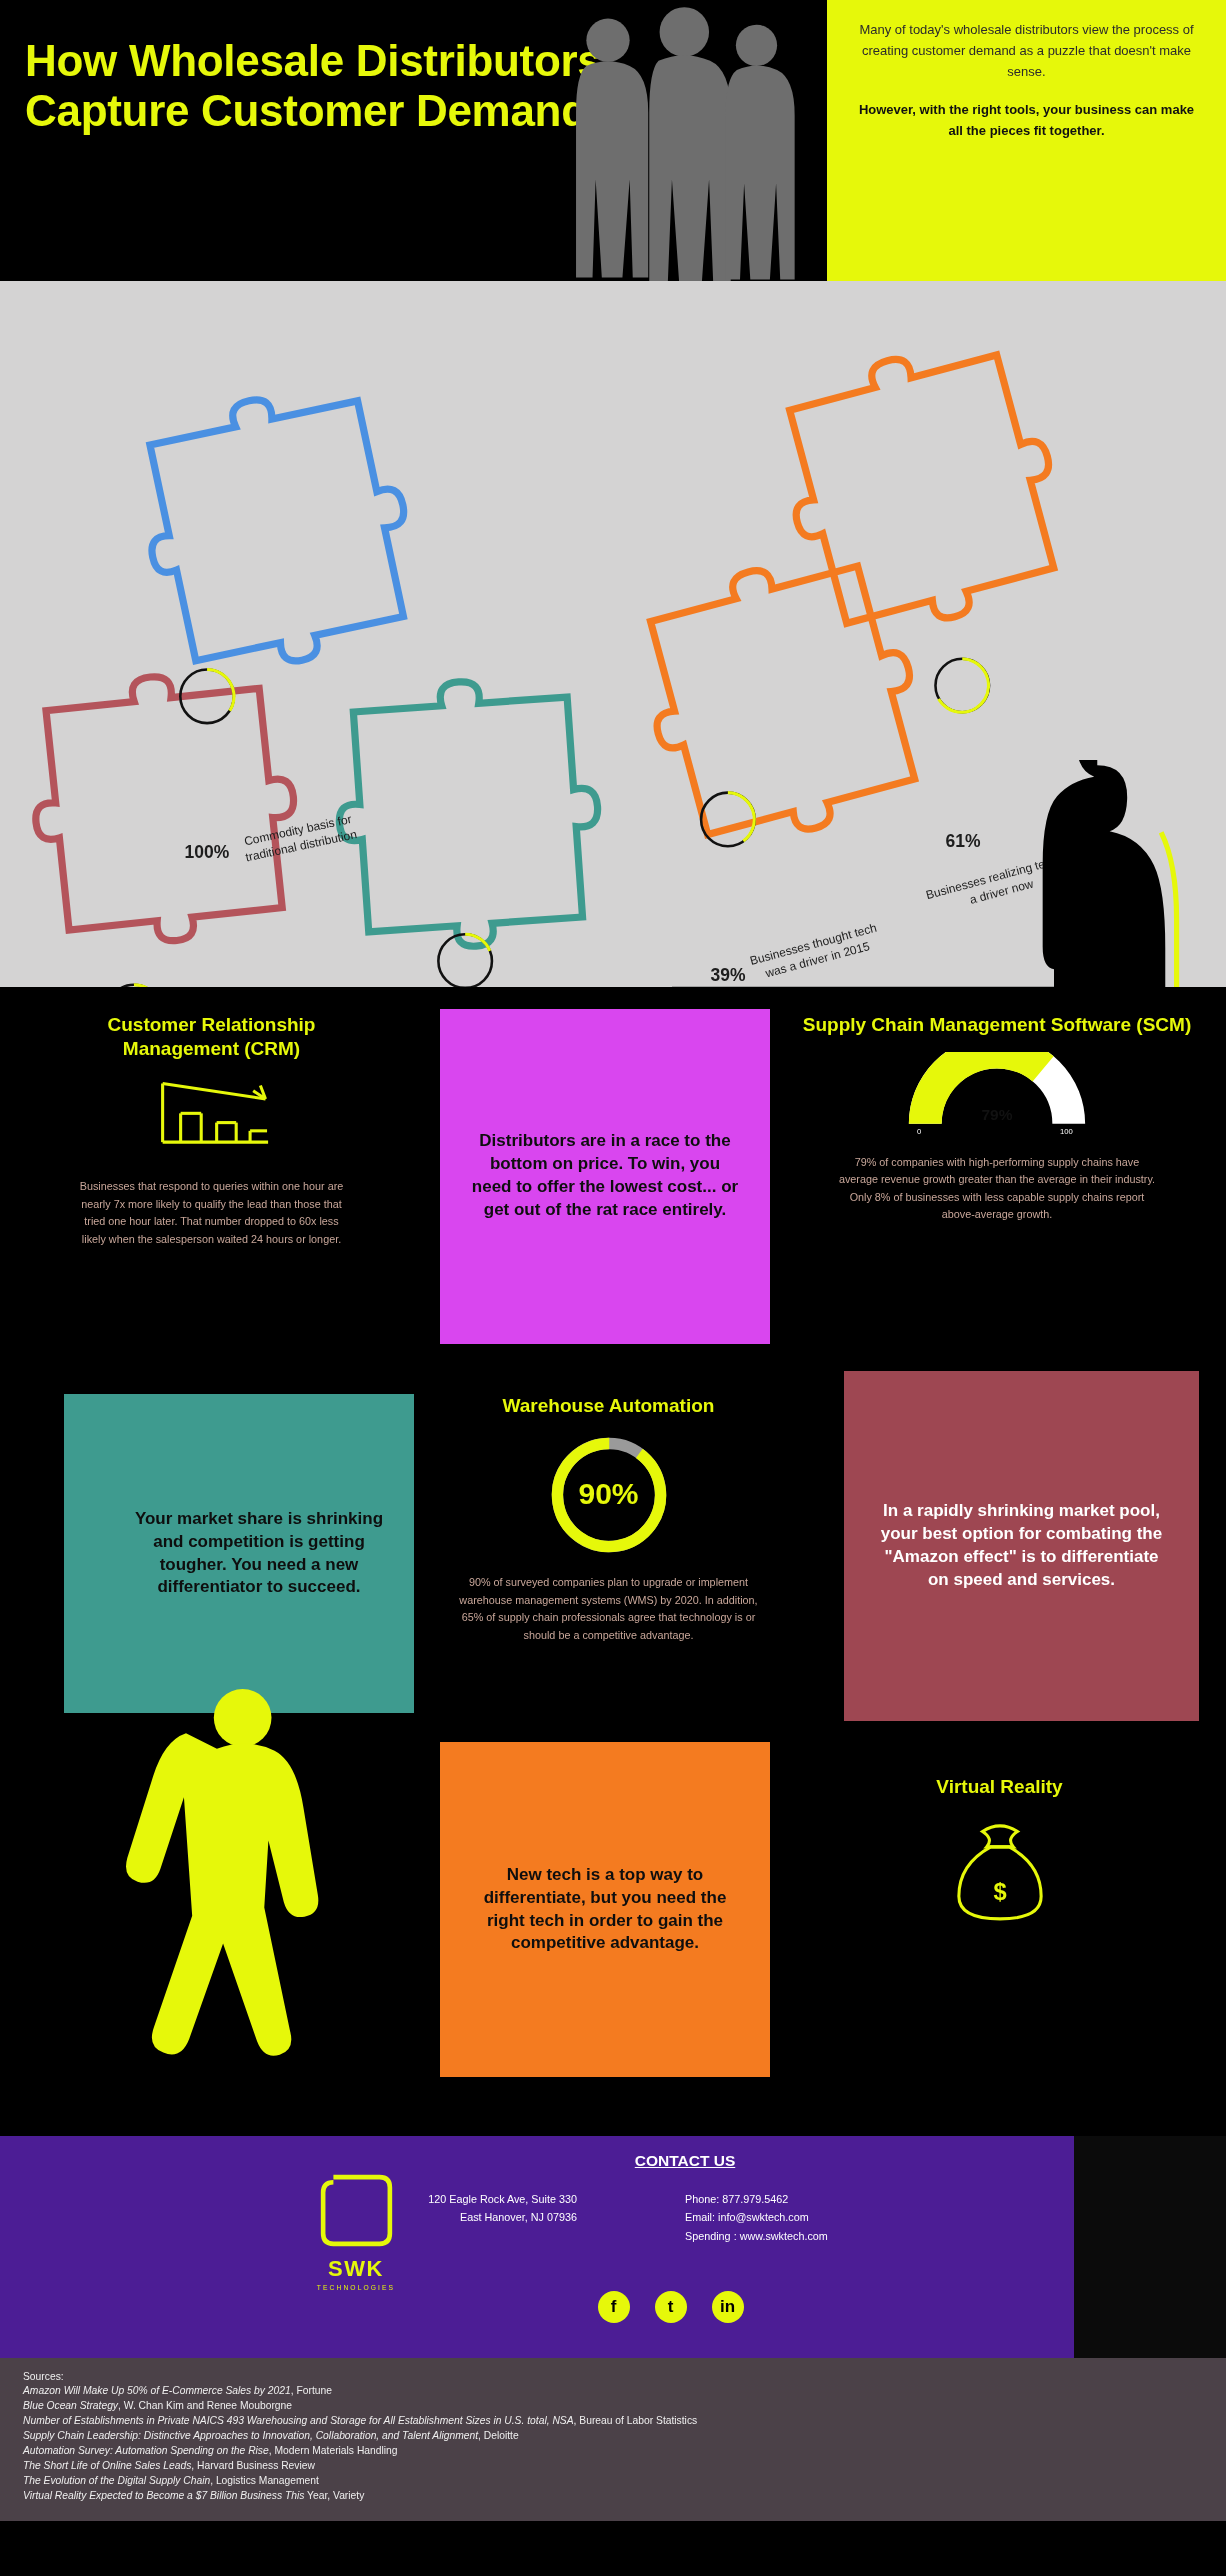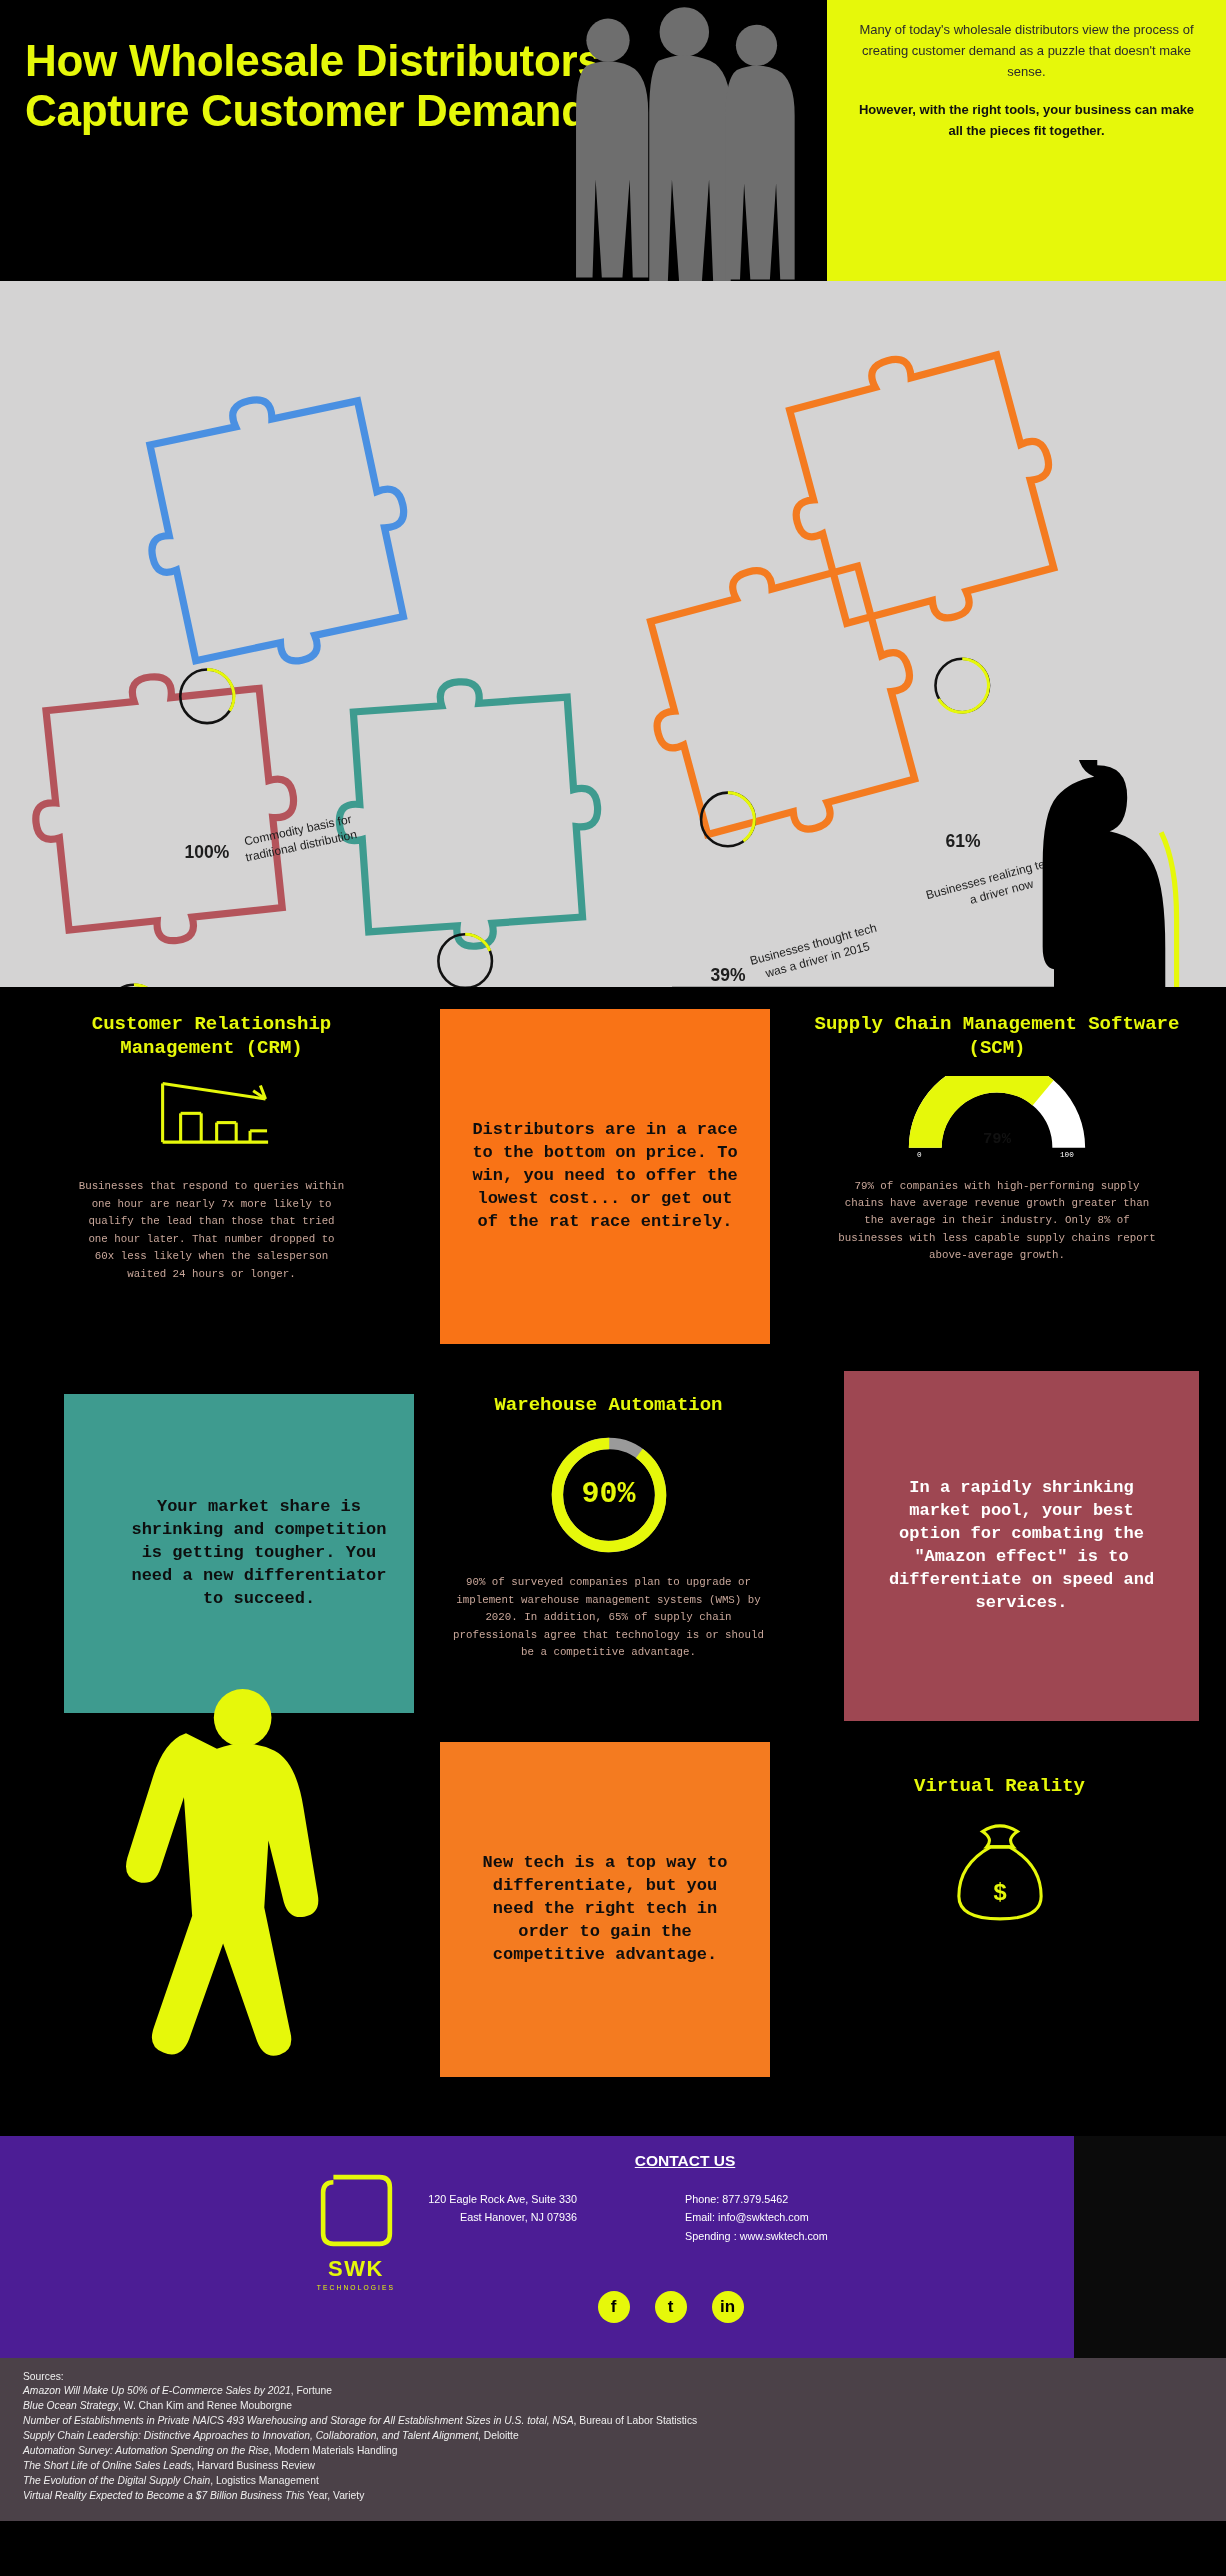--- a/index.html
+++ b/index.html
@@ -154,21 +154,21 @@
     </div>
 
     <svg class="silhouette-man" width="170" height="464" viewBox="0 0 330 900">
       <g>
         <path d="M150 10 q60 0 58 66 q-2 52 -34 62 q60 12 86 66 q22 46 22 160 l0 210 q0 40 -24 42 l-2 220 q0 52 -14 56 l-60 0 q-14 -10 -12 -58 l6 -200 l-14 0 l-12 200 q2 48 -12 58 l-58 0 q-14 -6 -14 -56 l0 -430 q-22 -4 -22 -44 l0 -160 q0 -100 28 -132 q26 -30 72 -38 q-32 -12 -34 -60 q-2 -62 40 -62 z" fill="#000"></path>
       </g>
       <path d="M274 140 q30 60 30 170 l0 560 q0 20 -10 28" fill="none" stroke="#e6f80a" stroke-width="10"></path>
     </svg>
   </div>
 
-  <div class="grid" style="height:1149px;font-family:Liberation Mono, monospace;">
+  <div class="grid" style="height:1149px;">
 
     <div class="cell" style="left:52px; top:26px; width:319px;">
       <h3>Customer Relationship Management (CRM)</h3>
       <svg width="319" height="88" viewBox="0 0 620 170" style="display:block;margin:14.4px auto 0;">
         <g stroke="#e6f80a" stroke-width="6" fill="none">
           <path d="M215 16 L415 46"></path>
           <path d="M415 46 l-24 -16 M415 46 l-10 -26"></path>
           <path d="M215 16 L215 130"></path>
           <path d="M215 130 L420 130"></path>
           <path d="M250 130 L250 74"></path>
@@ -177,21 +177,21 @@
           <path d="M320 130 L320 92"></path>
             <path d="M320 92 L358 92"></path>
             <path d="M358 92 L358 130"></path>
           <path d="M385 130 L385 108"></path>
             <path d="M385 108 L418 108"></path>
         </g>
       </svg>
       <p class="body" style="margin-top:15.5px; padding:0 25px;">Businesses that respond to queries within one hour are nearly 7x more likely to qualify the lead than those that tried one hour later. That number dropped to 60x less likely when the salesperson waited 24 hours or longer.</p>
     </div>
 
-    <div class="quote-box" style="left:440px; top:21.6px; width:330px; height:335px; background:#f97316;">
+    <div class="quote-box" style="left:440px; top:21.6px; width:330px; height:335px; background:#d946ef;">
       <p style="color:#0e0e0e; padding:0 31px;">Distributors are in a race to the bottom on price. To win, you need to offer the lowest cost... or get out of the rat race entirely.</p>
     </div>
 
     <div class="cell" style="left:801px; top:26px; width:392px;">
       <h3>Supply Chain Management Software (SCM)</h3>
       <div style="position:relative; width:206px; margin:15.5px auto 0;">
         <svg width="206" height="82" viewBox="0 0 400 160">
           <path d="M60 140 A140 140 0 0 1 340 140" fill="none" stroke="#ffffff" stroke-width="64"></path>
           <path d="M60 140 A140 140 0 0 1 290 33" fill="none" stroke="#e6f80a" stroke-width="64"></path>
         </svg>

